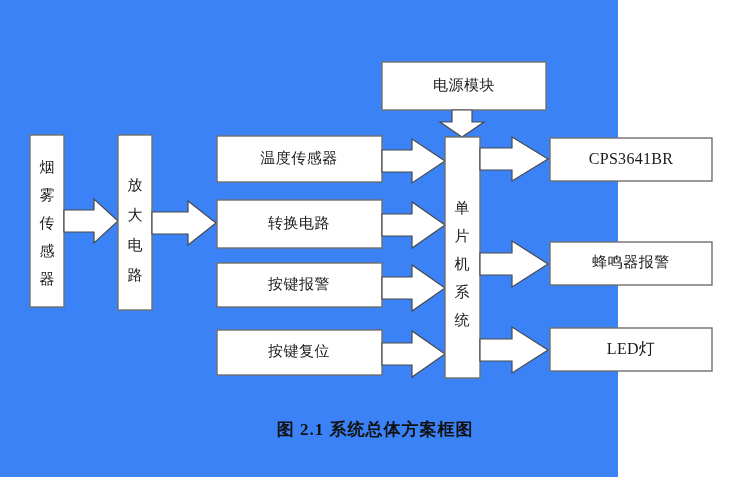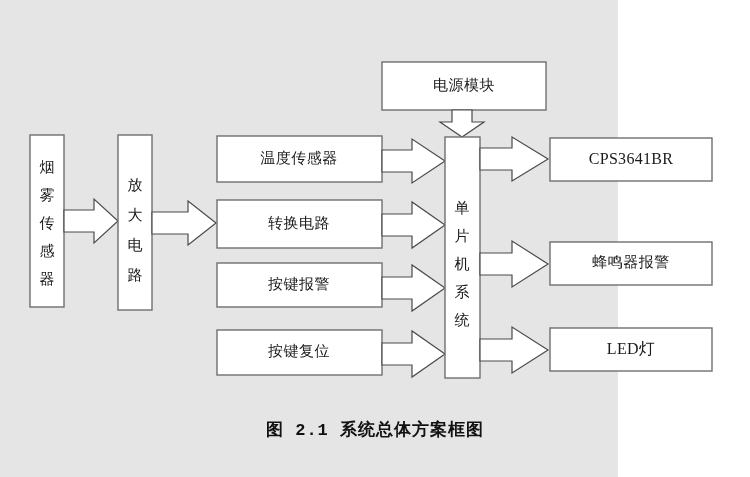--- a/index.html
+++ b/index.html
@@ -11,21 +11,21 @@
     width: 750px;
     height: 477px;
     overflow: hidden;
     font-family: "Liberation Serif", "DejaVu Serif", serif;
     color: #1a1a1a;
   }
   #diagram-root {
     position: relative;
     width: 618px;
     height: 477px;
-    background: #e5e5e5;
+    background: #3b82f6;
   }
   svg#block-diagram {
     position: absolute;
     left: 0;
     top: 0;
     width: 750px;
     height: 477px;
     display: block;
   }
   .box-rect {
@@ -61,21 +61,21 @@
     fill: #1a1a1a;
     text-anchor: middle;
     letter-spacing: 0px;
   }
   .caption-text {
     position: absolute;
     left: 0;
     top: 418px;
     width: 750px;
     text-align: center;
-    font-family: Liberation Mono, monospace;
+    font-family: Liberation Serif, serif;
     font-size: 17px;
     font-weight: 600;
     color: #111111;
     letter-spacing: 1px;
   }
 </style>
 </head>
 <body>
 
 <div id="diagram-root">

